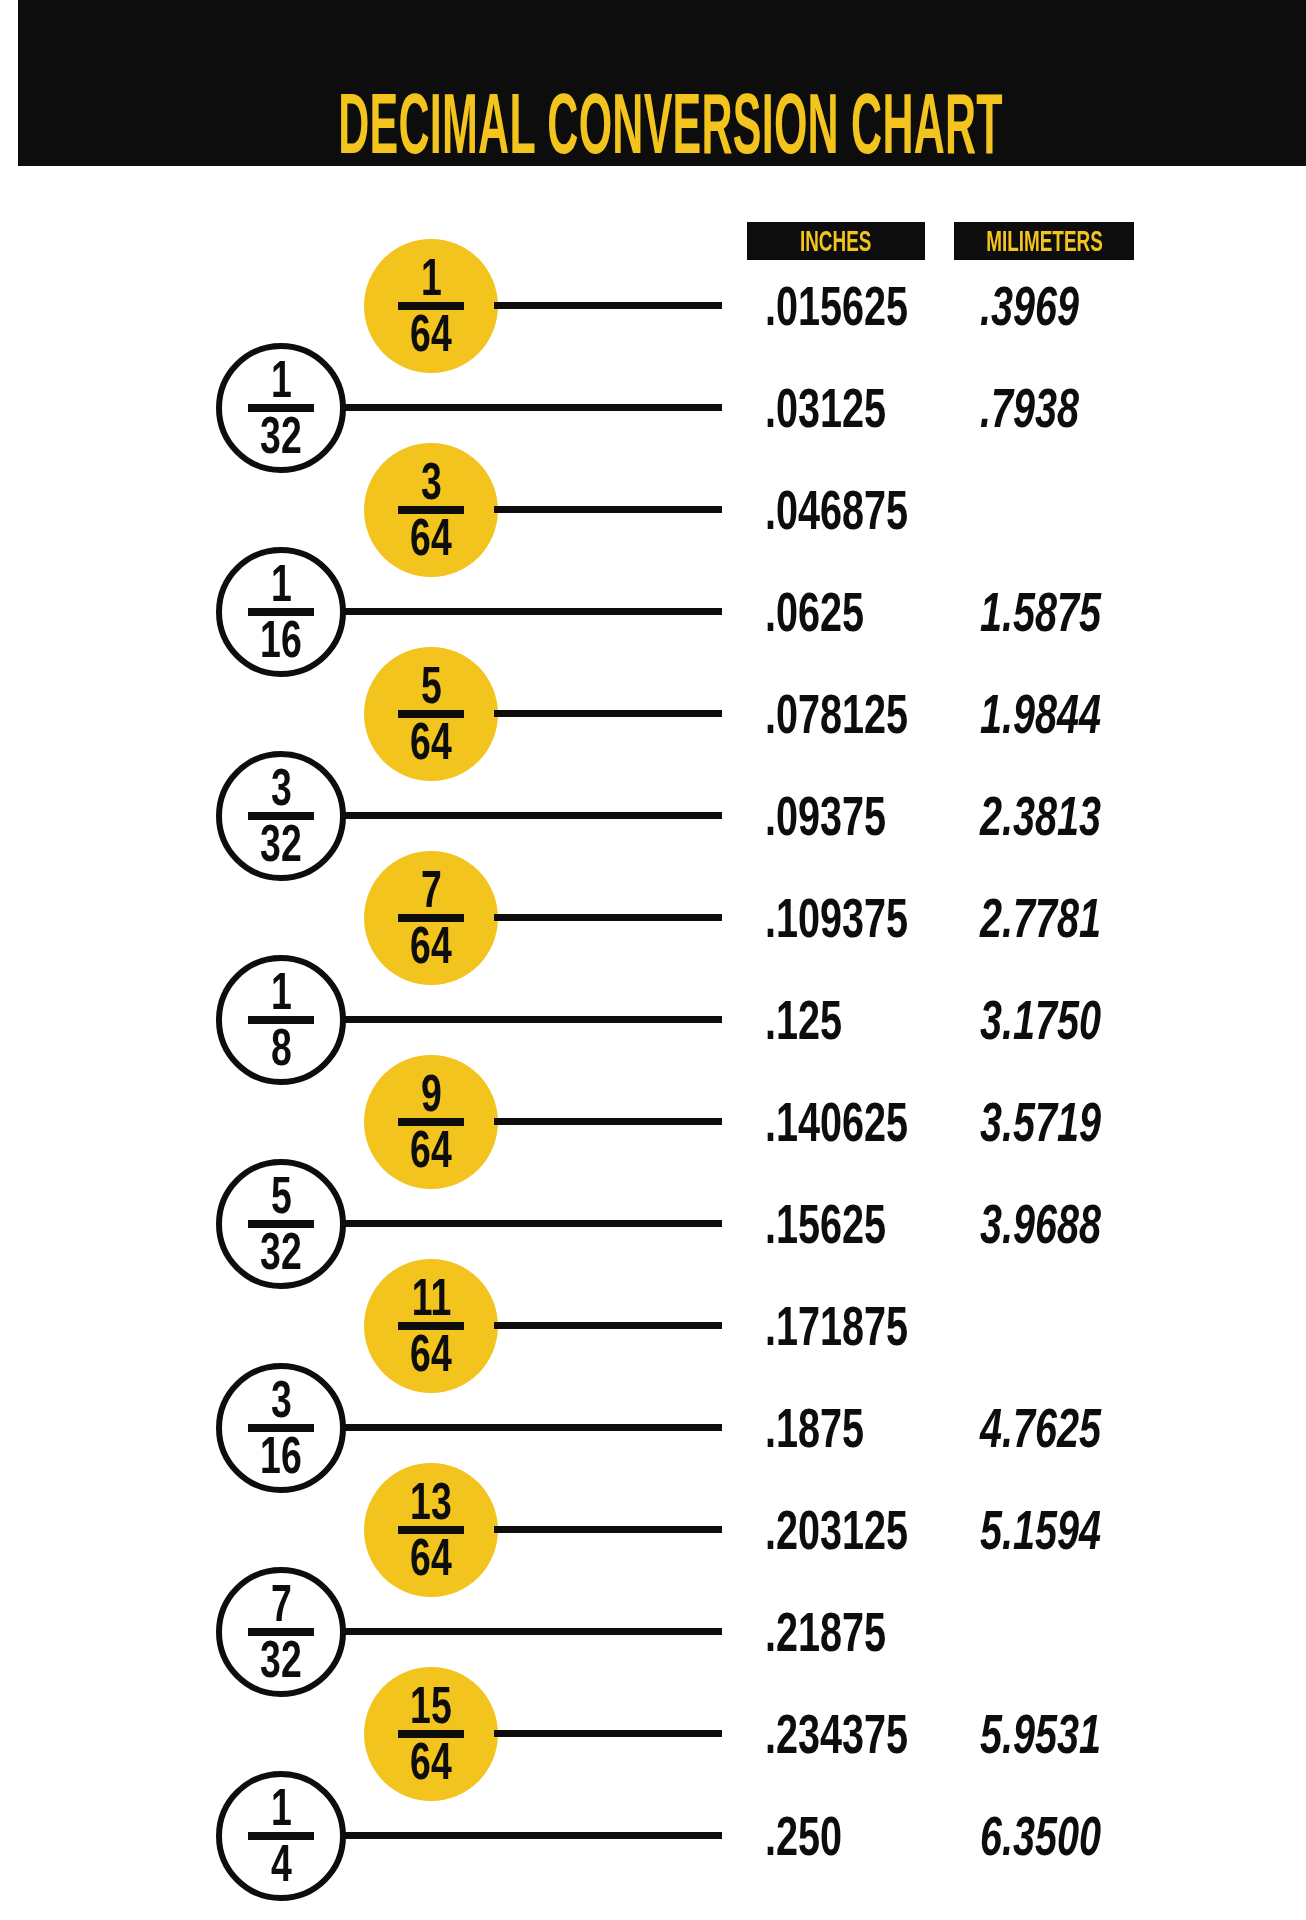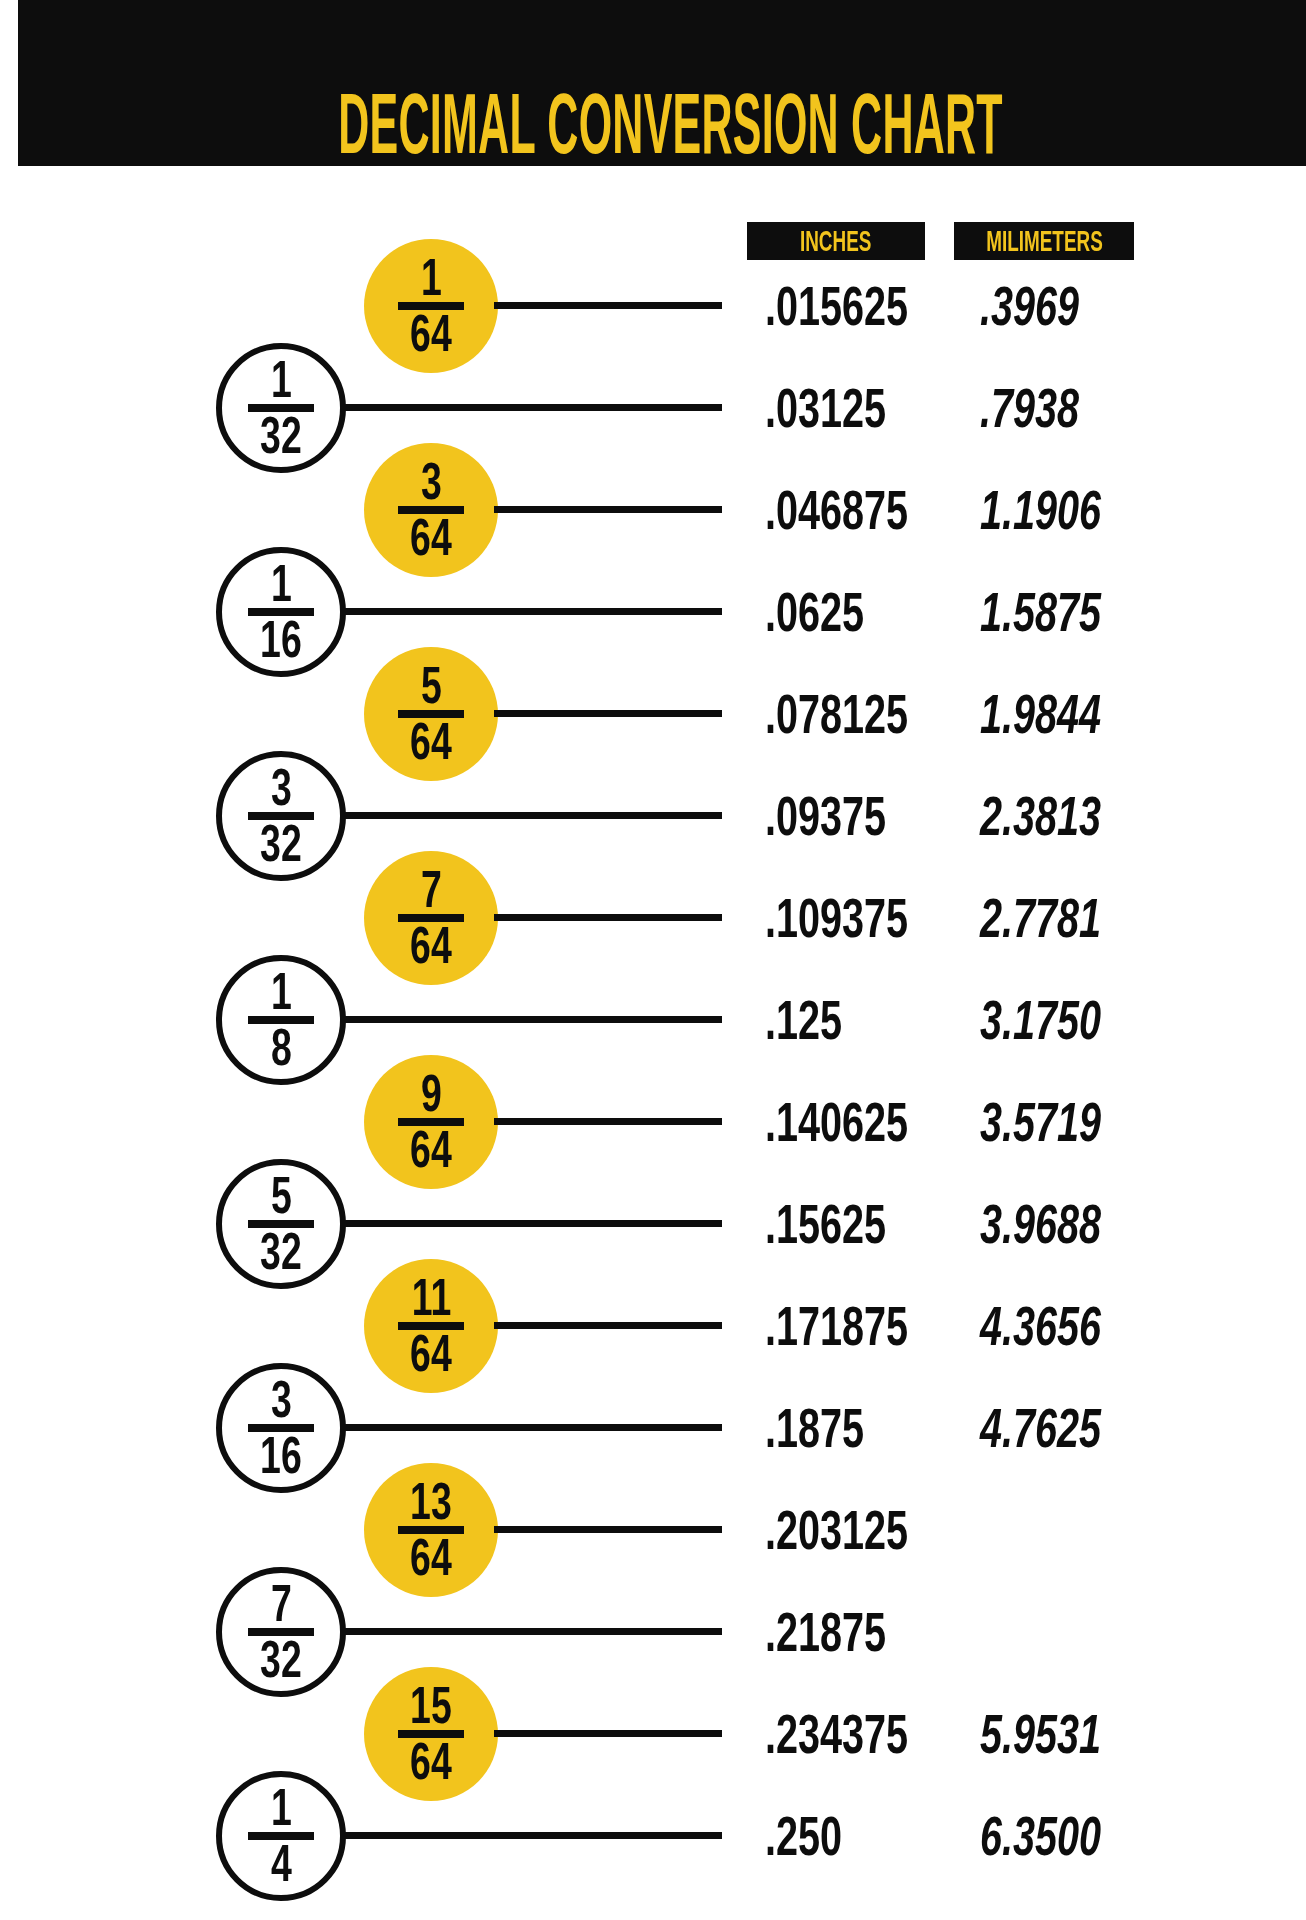--- a/index.html
+++ b/index.html
@@ -186,23 +186,20 @@
       <div class="row yellow" style="--i: 2;">
     <div class="circle">
       <span class="frac-num">3</span>
       <span class="frac-bar"></span>
       <span class="frac-den">64</span>
     </div>
     <div class="connector"></div>
     <div class="val inches">
       <span>.046875</span>
     </div>
-    <div class="val mm">
-      <span>1.1906</span>
-    </div>
   </div>
       <div class="row white" style="--i: 3;">
     <div class="circle">
       <span class="frac-num">1</span>
       <span class="frac-bar"></span>
       <span class="frac-den">16</span>
     </div>
     <div class="connector"></div>
     <div class="val inches">
       <span>.0625</span>
@@ -298,23 +295,20 @@
       <div class="row yellow" style="--i: 10;">
     <div class="circle">
       <span class="frac-num">11</span>
       <span class="frac-bar"></span>
       <span class="frac-den">64</span>
     </div>
     <div class="connector"></div>
     <div class="val inches">
       <span>.171875</span>
     </div>
-    <div class="val mm">
-      <span>4.3656</span>
-    </div>
   </div>
       <div class="row white" style="--i: 11;">
     <div class="circle">
       <span class="frac-num">3</span>
       <span class="frac-bar"></span>
       <span class="frac-den">16</span>
     </div>
     <div class="connector"></div>
     <div class="val inches">
       <span>.1875</span>
@@ -326,20 +320,23 @@
       <div class="row yellow" style="--i: 12;">
     <div class="circle">
       <span class="frac-num">13</span>
       <span class="frac-bar"></span>
       <span class="frac-den">64</span>
     </div>
     <div class="connector"></div>
     <div class="val inches">
       <span>.203125</span>
     </div>
+    <div class="val mm">
+      <span>5.1594</span>
+    </div>
   </div>
       <div class="row white" style="--i: 13;">
     <div class="circle">
       <span class="frac-num">7</span>
       <span class="frac-bar"></span>
       <span class="frac-den">32</span>
     </div>
     <div class="connector"></div>
     <div class="val inches">
       <span>.21875</span>

